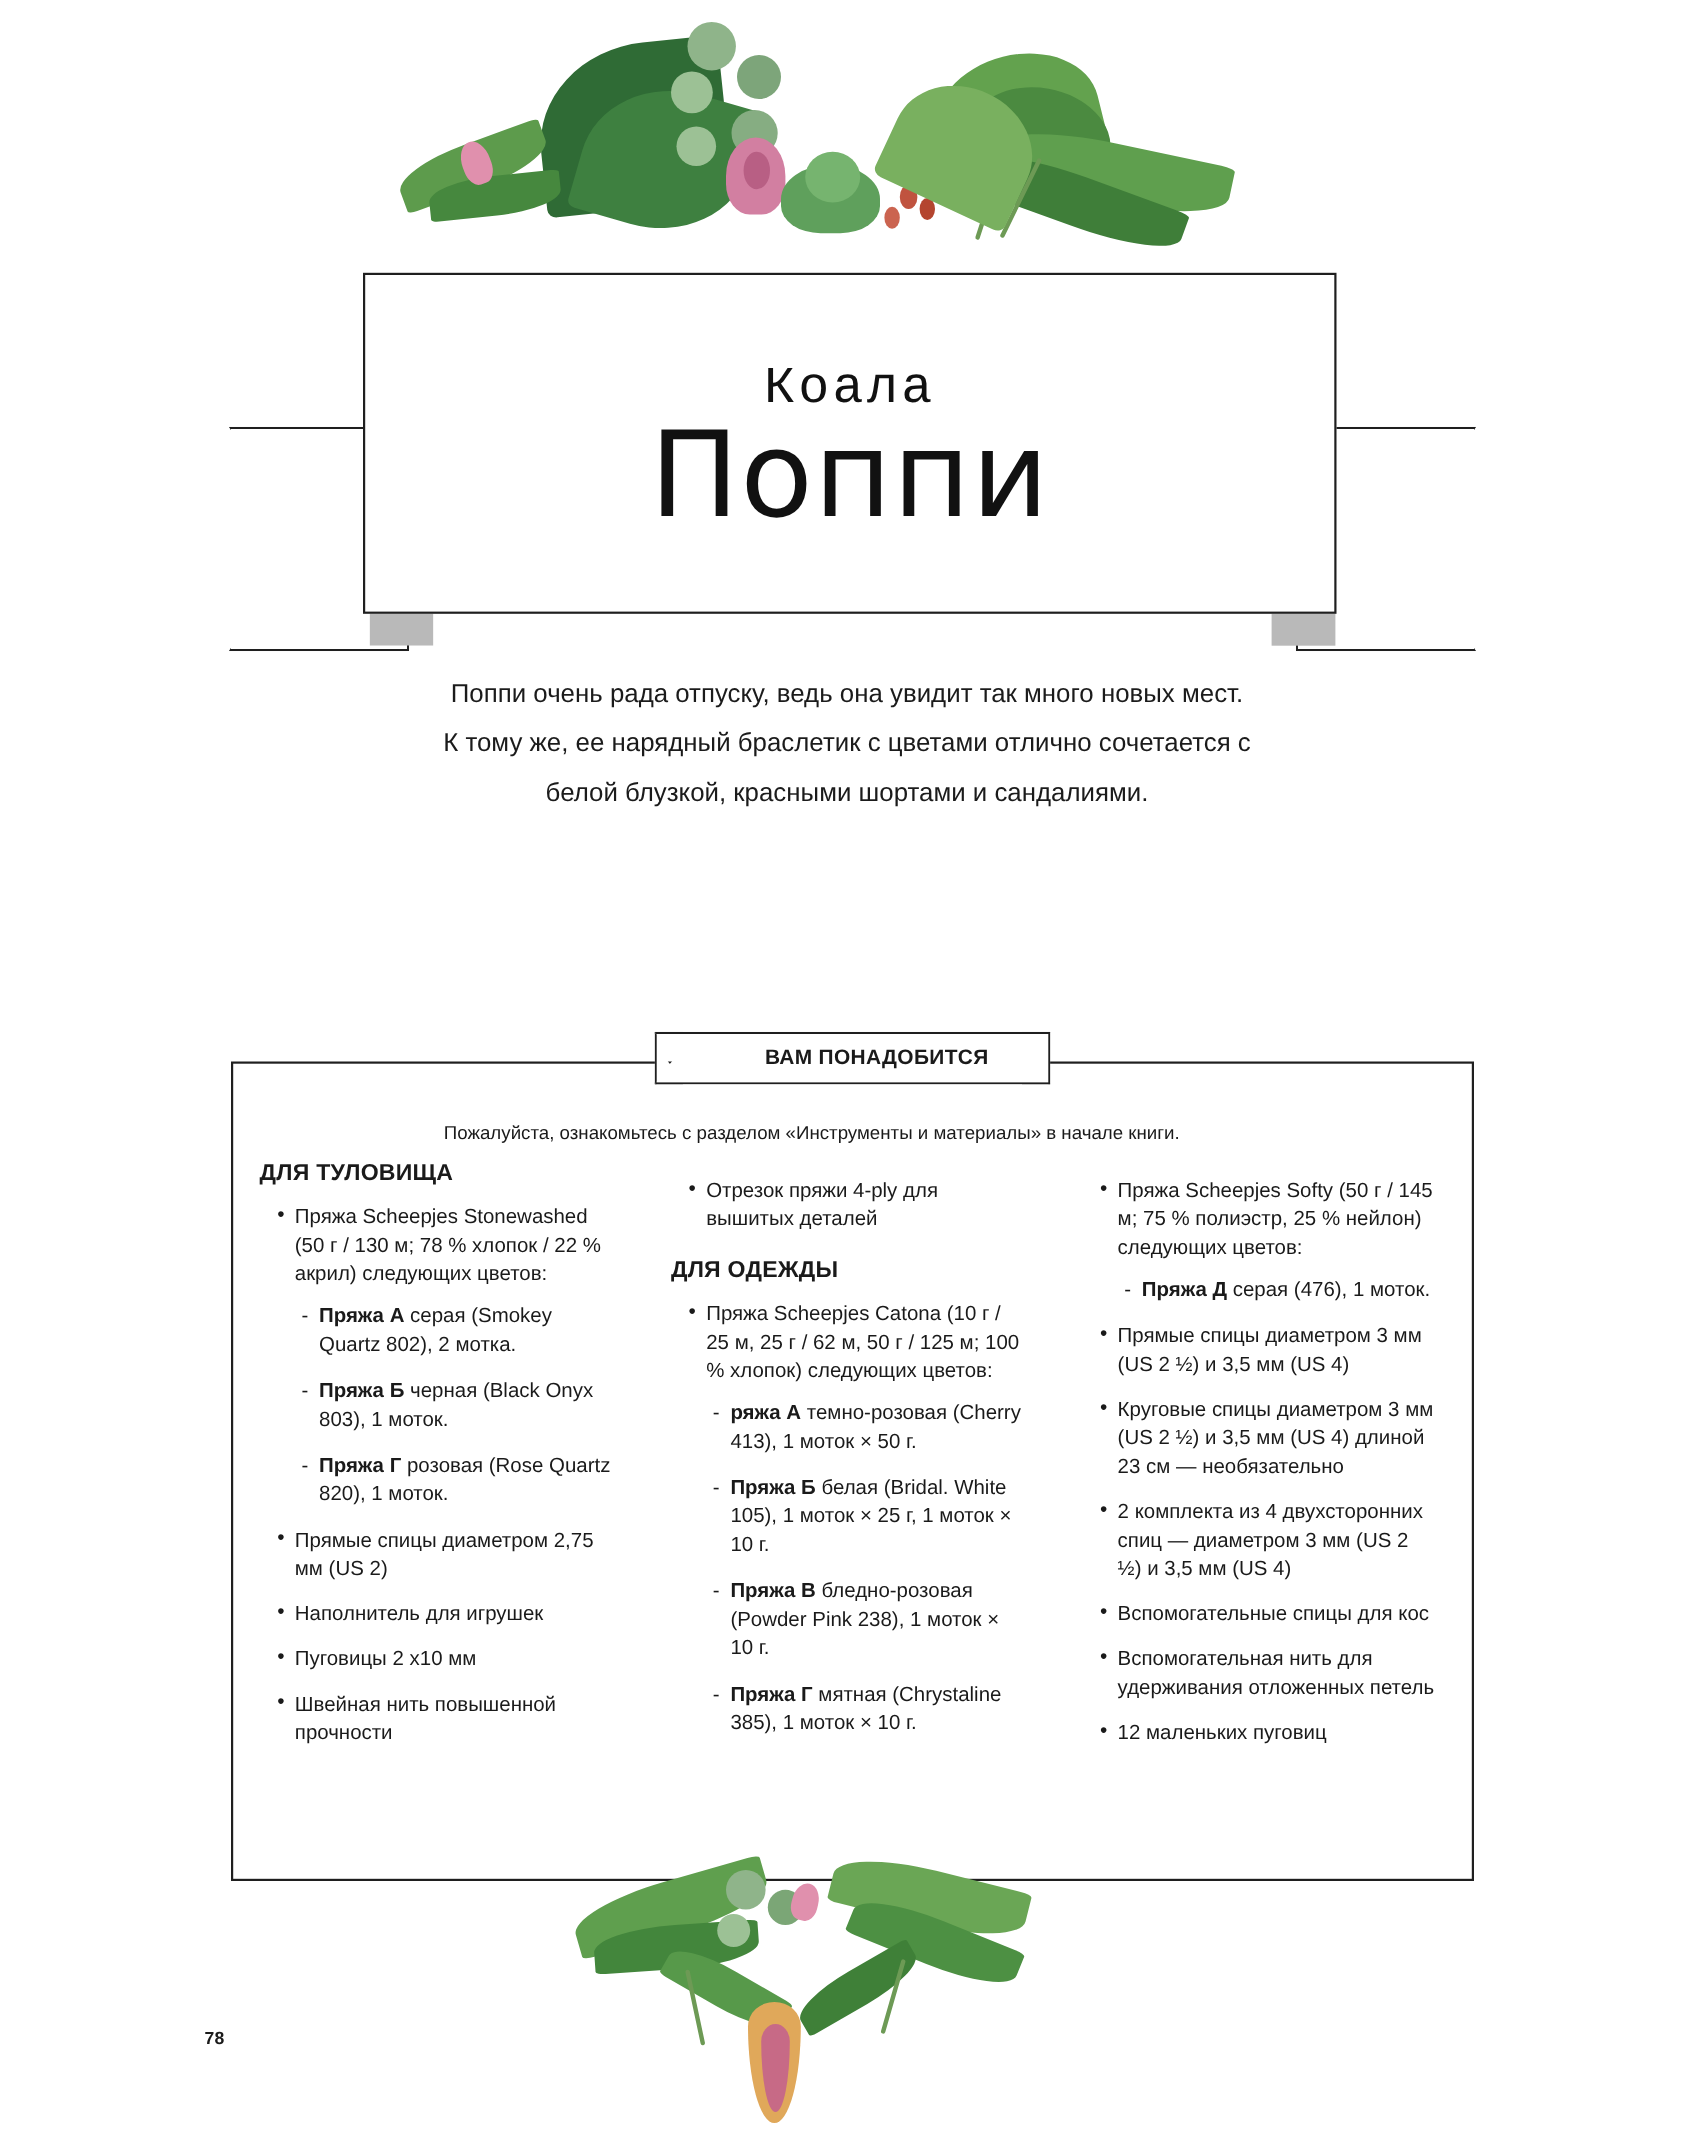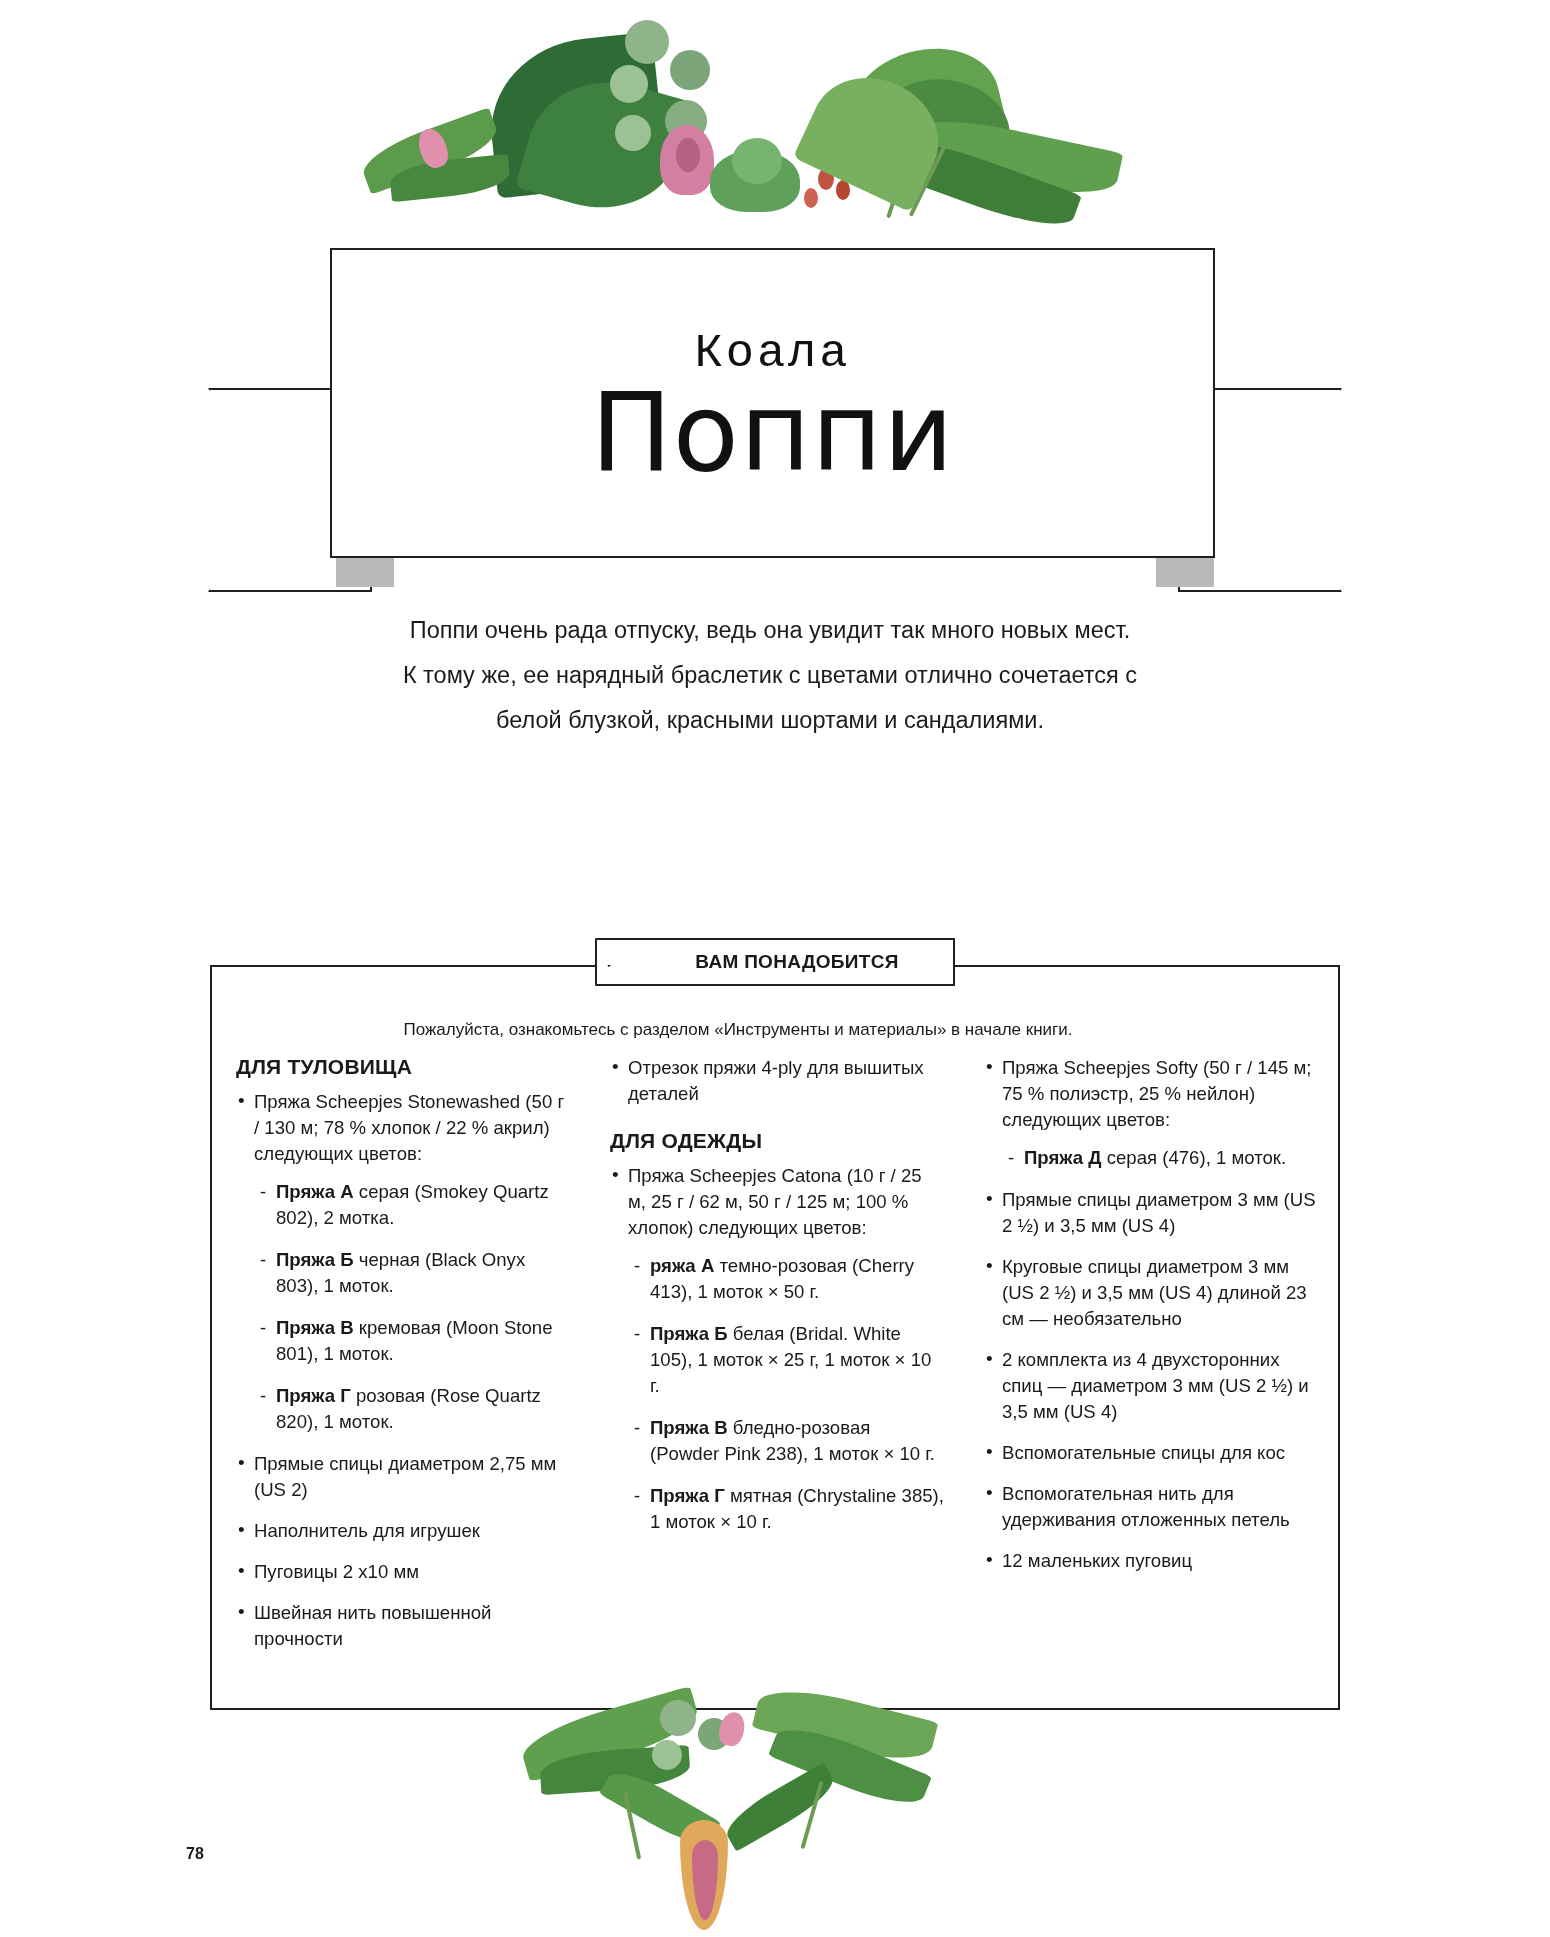--- a/index.html
+++ b/index.html
@@ -191,21 +191,21 @@
   }
   .col-head {
     font-size: 21px;
     font-weight: bold;
     margin: 0 0 10px 0;
     letter-spacing: 0.2px;
   }
   .col-head.spaced { margin-top: 22px; }
   ul.bullets {
     list-style: none;
-    margin: 0;
+    margin: 14px;
     padding: 0;
   }
   ul.bullets > li {
     position: relative;
     padding-left: 18px;
     margin-bottom: 15px;
     font-size: 18.6px;
     line-height: 26px;
   }
   ul.bullets > li::before {
@@ -308,21 +308,20 @@
 <div class="cols">
 
   <div class="col">
     <div class="col-head">ДЛЯ ТУЛОВИЩА</div>
     <ul class="bullets">
       <li>
         <span>Пряжа Scheepjes Stonewashed (50 г / 130 м; 78 % хлопок / 22 % акрил) следующих цветов:</span>
         <ul class="subs">
           <li><span class="b">Пряжа А</span><span> серая (Smokey Quartz 802), 2 мотка.</span></li>
           <li><span class="b">Пряжа Б</span><span> черная (Black Onyx 803), 1 моток.</span></li>
-          <li><span class="b">Пряжа В</span><span> кремовая (Moon Stone 801), 1 моток.</span></li>
           <li><span class="b">Пряжа Г</span><span> розовая (Rose Quartz 820), 1 моток.</span></li>
         </ul>
       </li>
       <li>Прямые спицы диаметром 2,75 мм (US 2)</li>
       <li>Наполнитель для игрушек</li>
       <li>Пуговицы 2 х10 мм</li>
       <li>Швейная нить повышенной прочности</li>
     </ul>
   </div>
 

